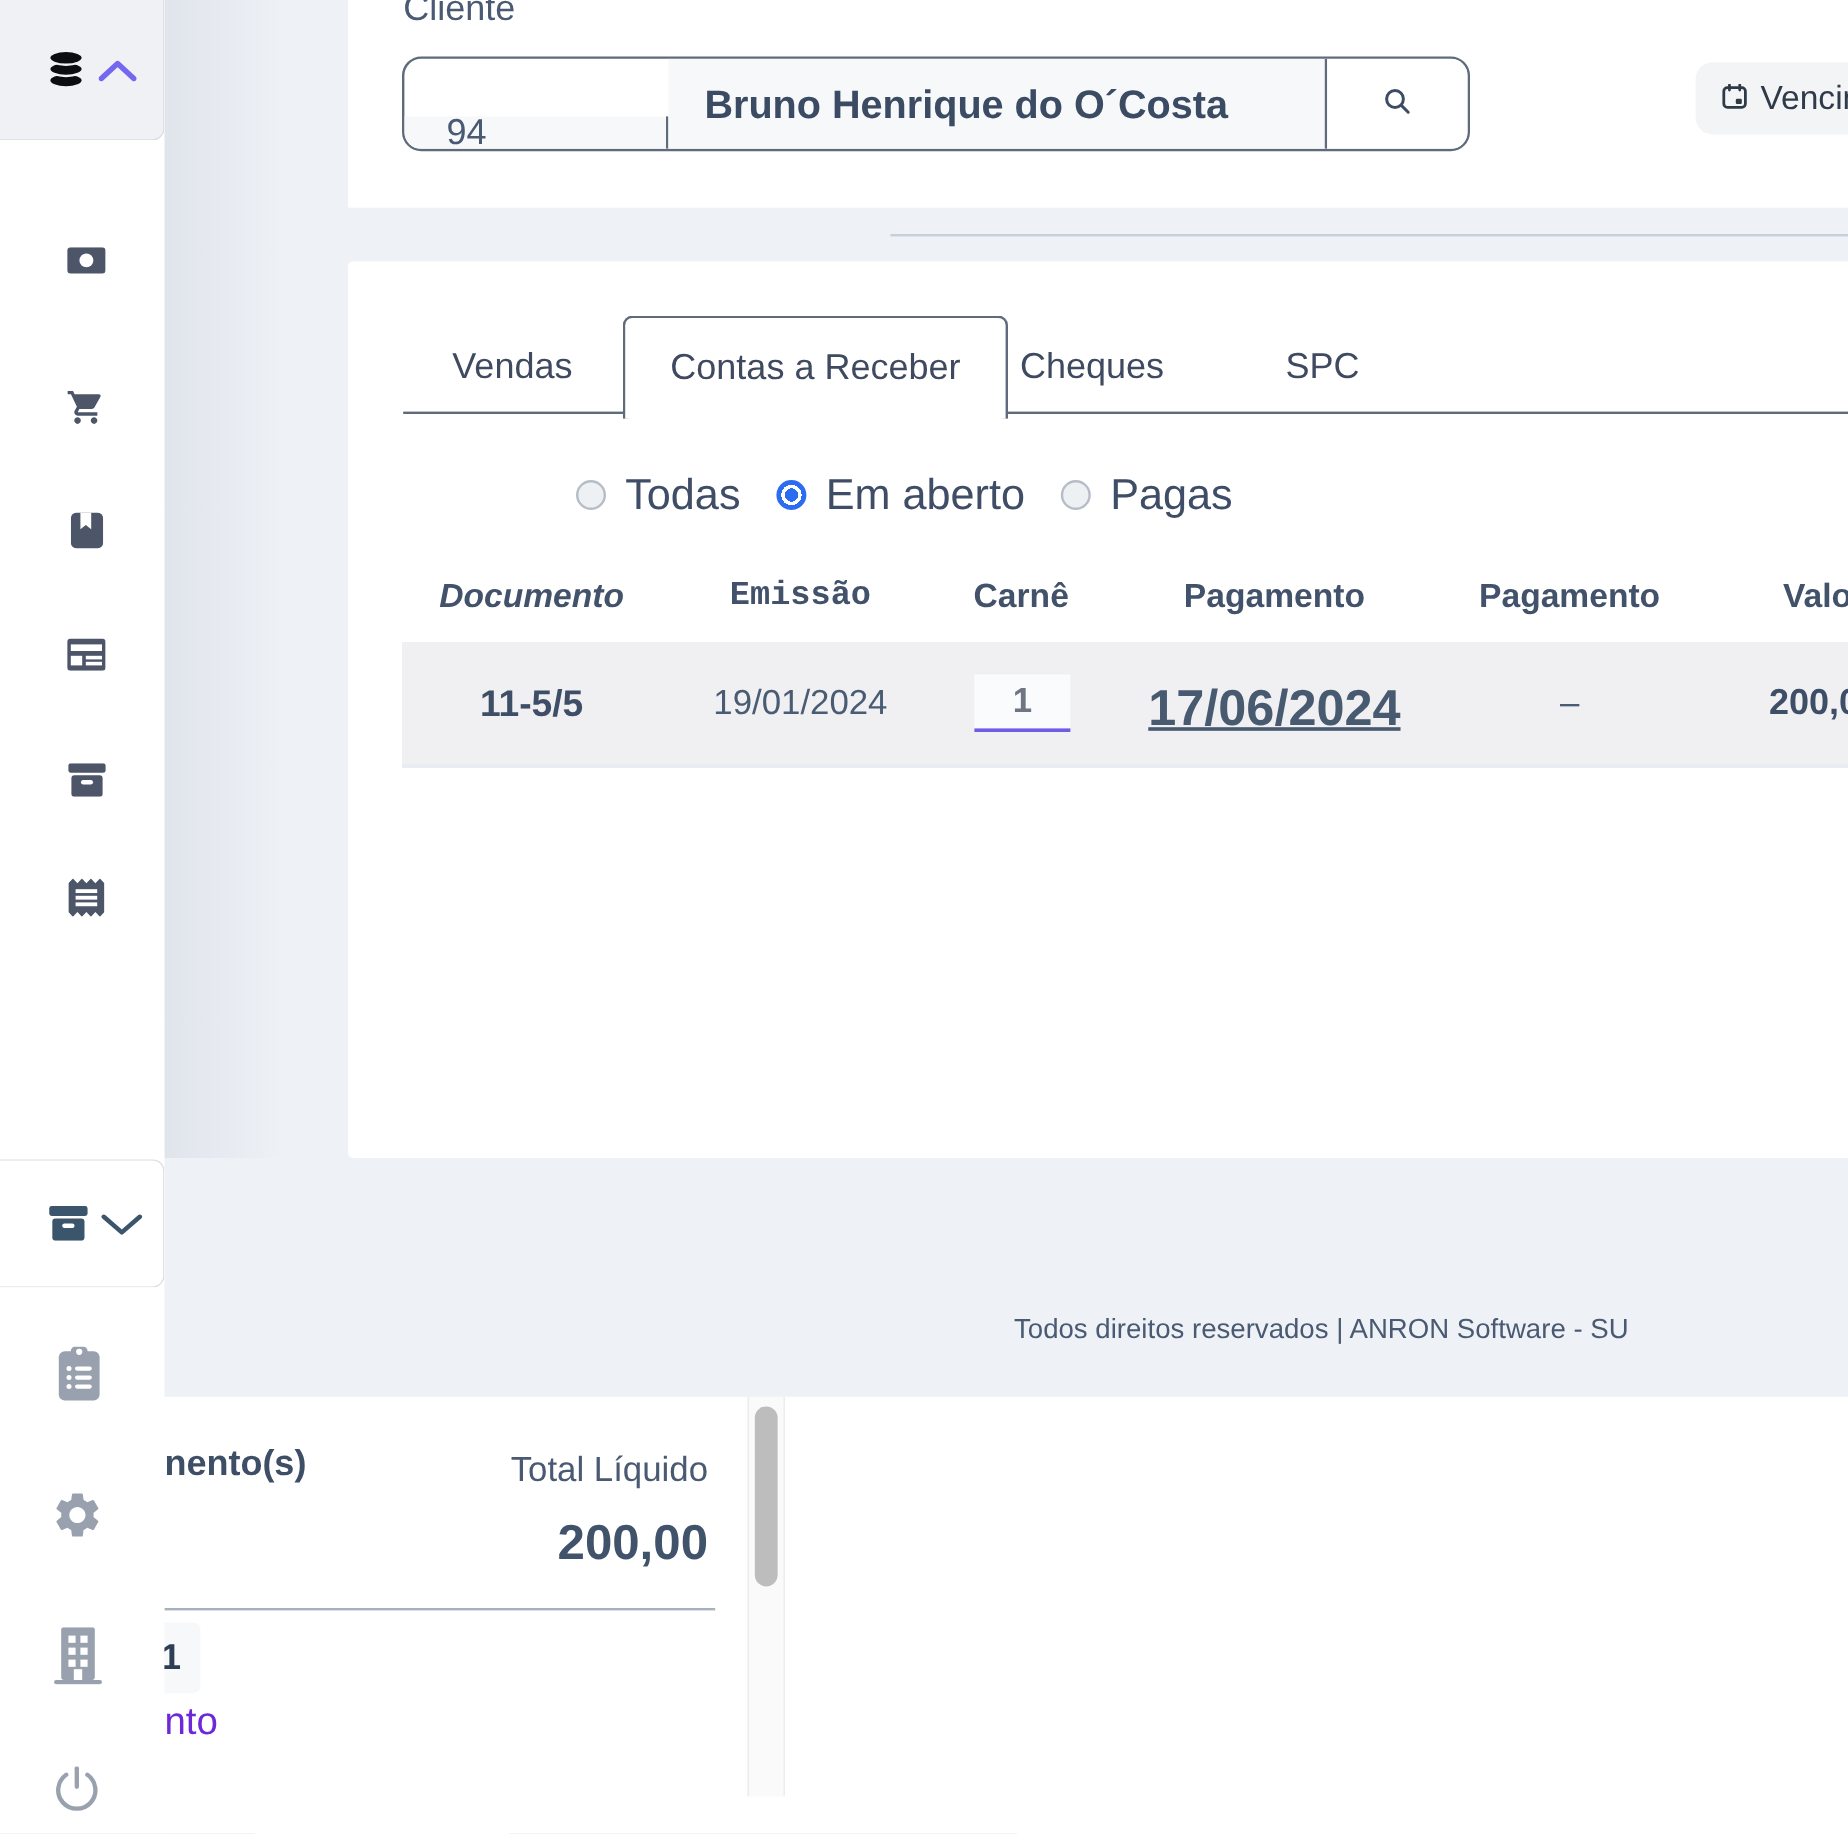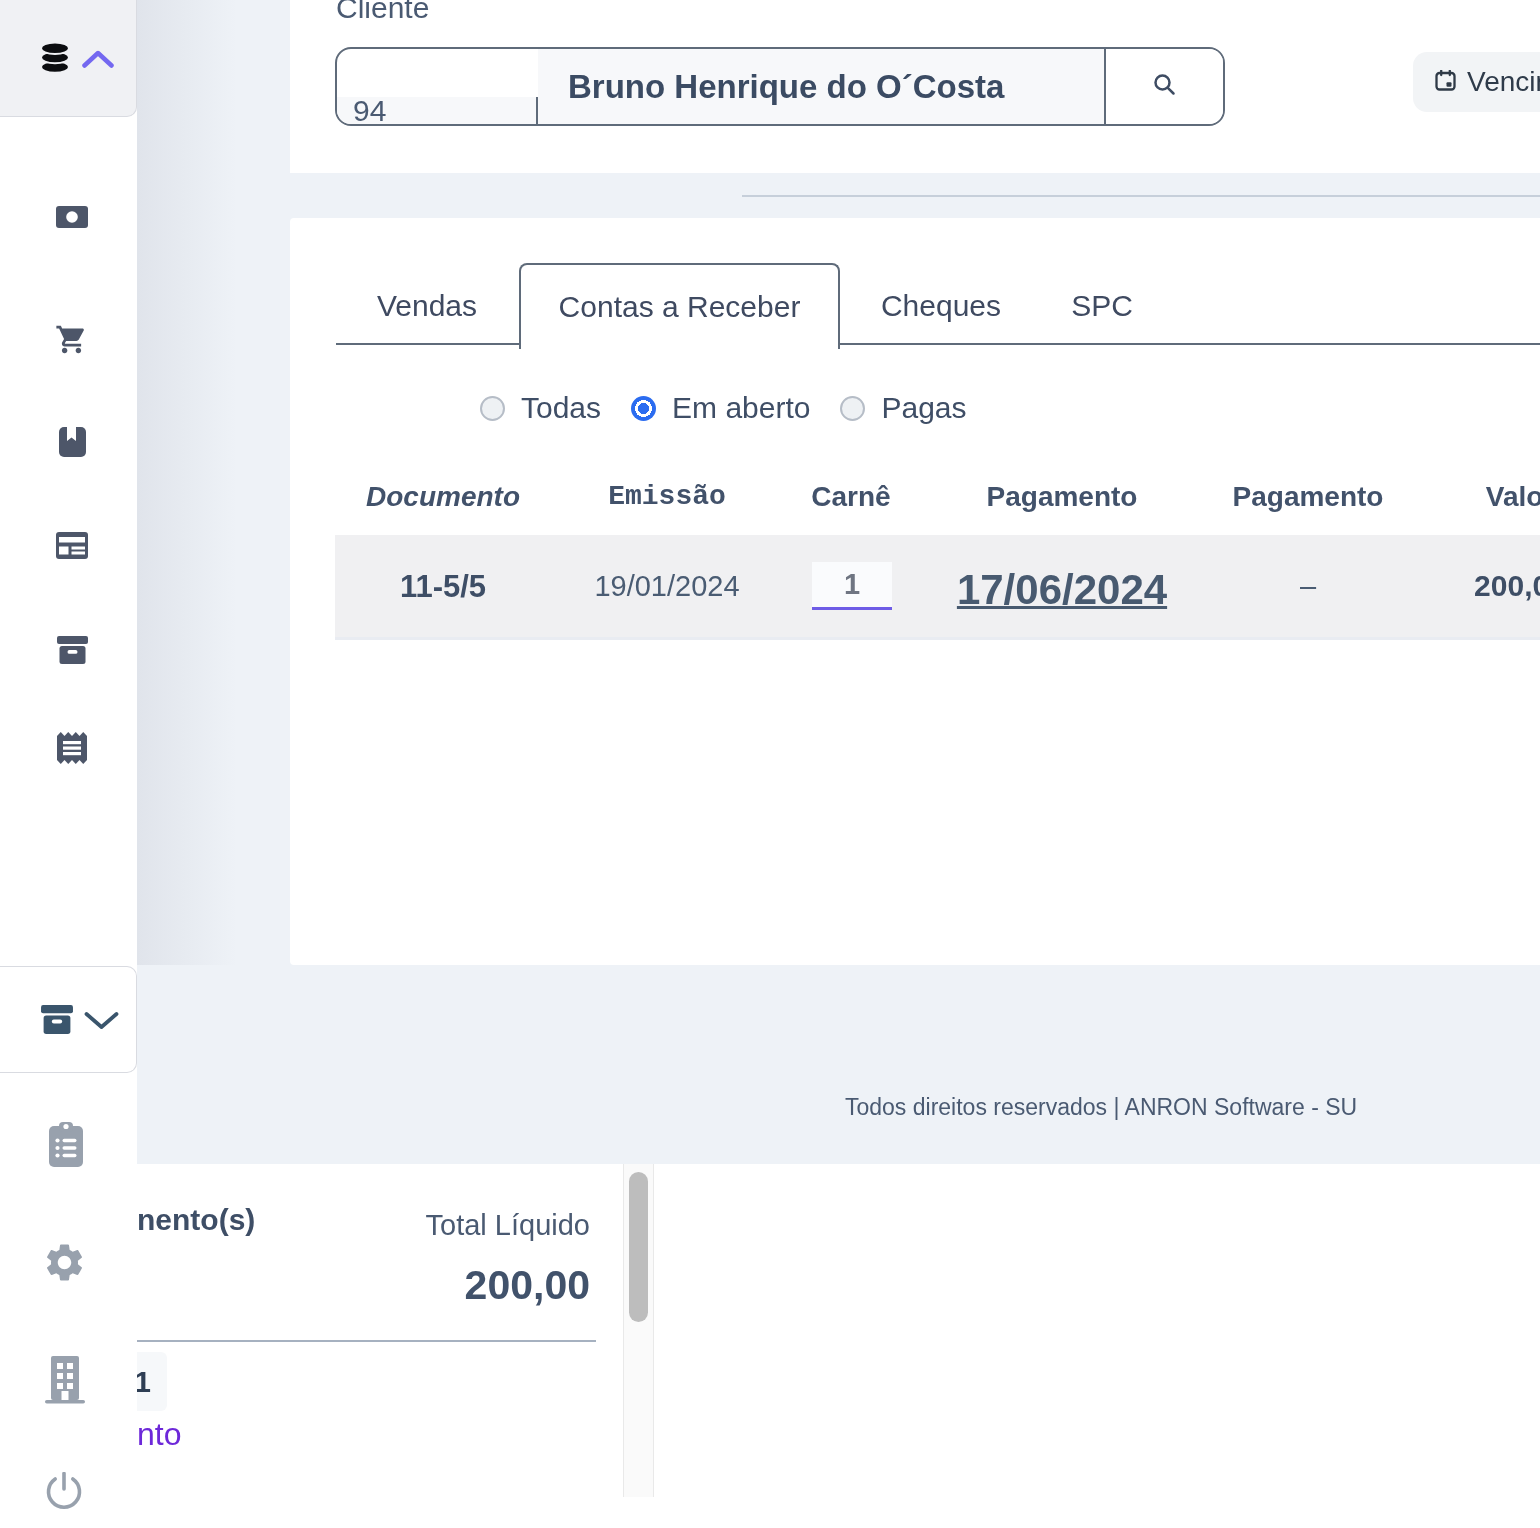--- a/index.html
+++ b/index.html
@@ -10,21 +10,21 @@
   
   .top-card{left:290px;top:0;width:1304px;height:173px;background:#fff;}
   .side-gradient{left:137px;top:0;width:153px;height:965px;
     background:linear-gradient(to right,#e0e4eb 0%,#eef2f7 65%);}
   .hr-line{left:742px;top:195px;width:852px;height:2px;background:#c6cfda;}
 
   .cliente-label{left:336px;top:-9px;font-size:30px;color:#4a5a72;}
   .client-group{left:335px;top:47px;width:886px;height:75px;border:2px solid #5f6b7a;
     border-radius:16px;background:#fff;display:flex;overflow:hidden;}
   .client-code{width:183px;background:#f7f8fa;border-right:2px solid #5f6b7a;
-    display:flex;align-items:center;padding-left:16px;font-size:30px;color:#4a5a72;margin-top:48px;}
+    display:flex;align-items:center;padding-left:35px;font-size:30px;color:#4a5a72;margin-top:48px;}
   .client-name{flex:1;background:#f7f8fa;border-right:2px solid #5f6b7a;
     display:flex;align-items:center;padding-left:30px;font-size:33px;font-weight:700;color:#3b4b63;}
   .client-search{width:117px;background:#fff;display:flex;align-items:center;justify-content:center;cursor:pointer;}
 
   .vencim-btn{left:1413px;top:52px;width:181px;height:60px;background:#f2f4f6;border-radius:14px;
     display:flex;align-items:center;padding-left:22px;gap:11px;font-size:28px;color:#2f3b4a;cursor:pointer;}
 
   
   .main-card{left:290px;top:218px;width:1304px;height:747px;background:#fff;border-radius:4px;}
   .tabbar-line{left:336px;top:343px;width:1258px;height:2px;background:#5f6b7a;}
@@ -32,21 +32,21 @@
   .tab-active{left:519px;top:263px;width:317px;height:84px;background:#fff;border:2px solid #5f6b7a;border-bottom:none;
     border-radius:8px 8px 0 0;display:flex;align-items:center;justify-content:center;
     font-size:30px;color:#3f4a61;cursor:pointer;}
 
   
   .radio-row{left:480px;top:391px;display:flex;align-items:center;gap:30px;}
   .radio-item{display:flex;align-items:center;gap:16px;cursor:pointer;}
   .radio-circle{width:25px;height:25px;border-radius:50%;background:#eef1f4;border:2px solid #b6bdc7;box-sizing:border-box;}
   .radio-circle.checked{border:none;
     background:radial-gradient(circle,#2b6cf0 0 5.5px,#fff 5.5px 8.5px,#2b6cf0 8.5px);}
-  .radio-label{font-size:30px;color:#3f4e66;white-space:nowrap;}
+  .radio-label{font-size:36px;color:#3f4e66;white-space:nowrap;}
 
   
   .th{position:absolute;top:481px;transform:translateX(-50%);font-weight:700;font-size:28px;color:#42526b;white-space:nowrap;}
   .row-band{left:335px;top:535px;width:1259px;height:102px;background:#f0f0f2;border-bottom:3px solid #e9ecf2;}
   .td{position:absolute;transform:translateX(-50%);white-space:nowrap;color:#4a5c73;text-align:right;}
   .td-doc{left:443px;top:569px;font-size:31px;font-weight:700;color:#3e4e66;}
   .td-emissao{left:667px;top:570px;font-size:29px;}
   .carne-box{left:812px;top:562px;width:80px;height:45px;background:#fafbfd;border-bottom:3px solid #6e5ce6;
     display:flex;align-items:center;justify-content:center;font-size:29px;font-weight:700;color:#6f7582;cursor:pointer;}
   .td-venc{left:1062px;top:566px;font-size:42px;font-weight:700;text-decoration:underline;
@@ -113,21 +113,21 @@
     </span>
     <span>Vencim</span>
   </div>
 
   <div class="abs hr-line"></div>
 
   <div class="abs main-card"></div>
   <div class="abs tabbar-line"></div>
   <div class="abs tab-label" style="left:427px;">Vendas</div>
   <div class="abs tab-active">Contas a Receber</div>
-  <div class="abs tab-label" style="left:941px;">Cheques</div>
+  <div class="abs tab-label" style="left:910px;">Cheques</div>
   <div class="abs tab-label" style="left:1102px;">SPC</div>
 
   <div class="abs radio-row">
     <div class="radio-item">
       <span class="radio-circle"></span>
       <span class="radio-label">Todas</span>
     </div>
     <div class="radio-item">
       <span class="radio-circle checked"></span>
       <span class="radio-label">Em aberto</span>

